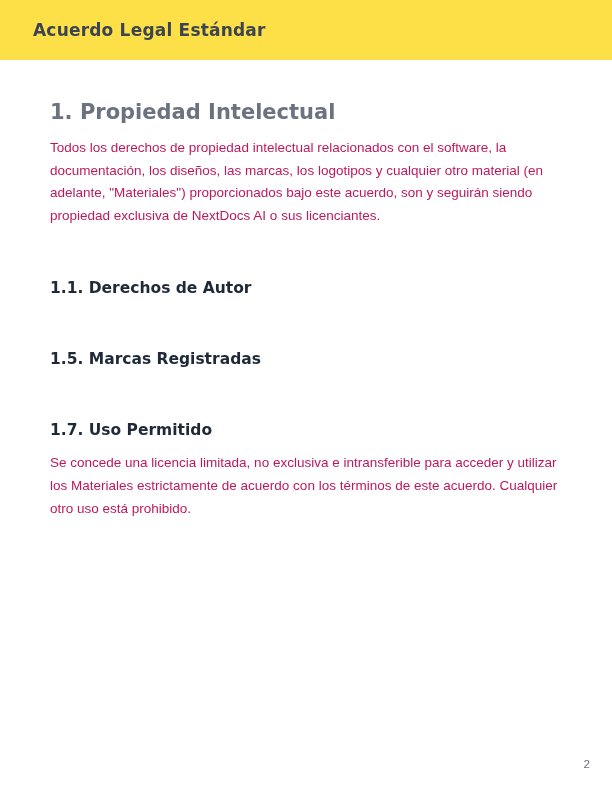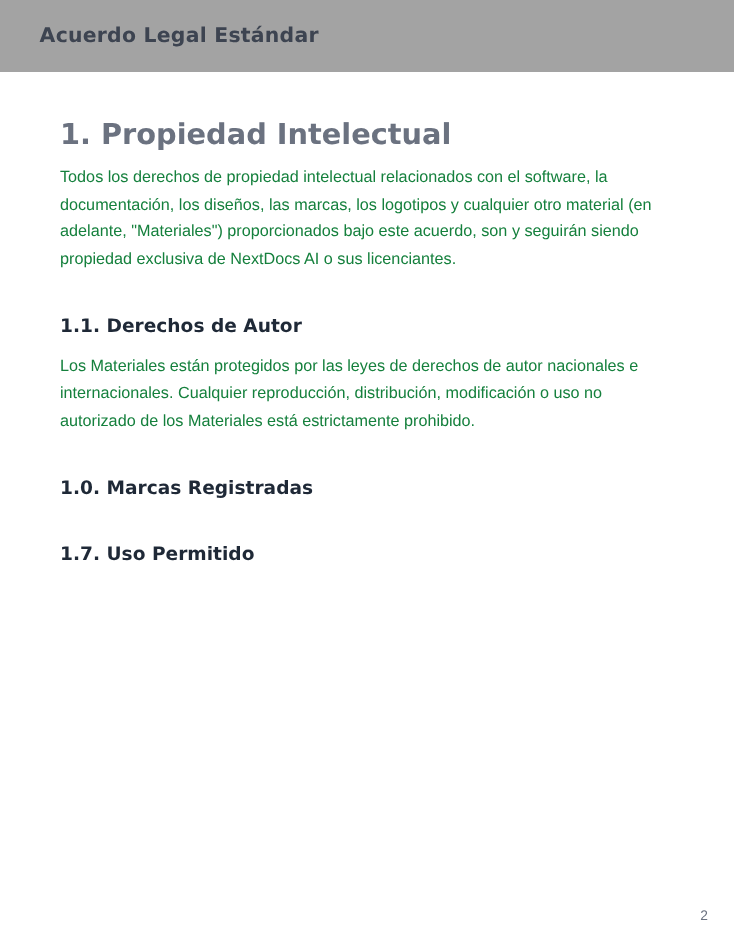--- a/index.html
+++ b/index.html
@@ -9,57 +9,57 @@
     font-family: "Liberation Sans", sans-serif;
     overflow: hidden;
   }
   .page {
     position: relative;
     width: 612px; height: 792px;
     background: #ffffff;
   }
   .header-bar {
     height: 60px;
-    background: #a3a3a3;
+    background: #fde047;
     display: flex;
     align-items: center;
     padding: 0 33px;
   }
   .header-title {
     font-family: "DejaVu Sans", sans-serif;
     font-weight: 700;
     font-size: 17px;
     color: #3d4451;
     letter-spacing: 0.2px;
   }
   .content {
     padding: 39px 51px 0 50px;
   }
   .doc-title {
     font-family: "DejaVu Sans", sans-serif;
     font-weight: 700;
-    font-size: 24px;
+    font-size: 21px;
     line-height: 26px;
     color: #6b7280;
     margin: 0 0 12px 0;
   }
   .body-text {
     font-family: "Liberation Sans", sans-serif;
     font-size: 13.5px;
     line-height: 22.6px;
-    color: #15803d;
+    color: #be185d;
     margin: 0;
   }
   .section-heading {
     font-family: "DejaVu Sans", sans-serif;
     font-weight: 700;
     font-size: 15.5px;
     line-height: 20px;
     color: #1f2937;
-    margin: 35px 0 12px 0;
+    margin: 51px 0 12px 0;
   }
   .page-number {
     position: absolute;
     right: 22px;
     top: 758px;
     font-family: "Liberation Sans", sans-serif;
     font-size: 11.5px;
     color: #6b7280;
   }
 </style>
@@ -72,23 +72,23 @@
     <span class="header-title">Acuerdo Legal Estándar</span>
   </div>
 
   <div class="content">
 
     <h1 class="doc-title">1. Propiedad Intelectual</h1>
 
     <p class="body-text">Todos los derechos de propiedad intelectual relacionados con el software, la documentación, los diseños, las marcas, los logotipos y cualquier otro material (en adelante, "Materiales") proporcionados bajo este acuerdo, son y seguirán siendo propiedad exclusiva de NextDocs AI o sus licenciantes.</p>
 
     <h2 class="section-heading">1.1. Derechos de Autor</h2>
-    <p class="body-text">Los Materiales están protegidos por las leyes de derechos de autor nacionales e internacionales. Cualquier reproducción, distribución, modificación o uso no autorizado de los Materiales está estrictamente prohibido.</p>
 
-    <h2 class="section-heading">1.0. Marcas Registradas</h2>
+    <h2 class="section-heading">1.5. Marcas Registradas</h2>
 
     <h2 class="section-heading">1.7. Uso Permitido</h2>
+    <p class="body-text">Se concede una licencia limitada, no exclusiva e intransferible para acceder y utilizar los Materiales estrictamente de acuerdo con los términos de este acuerdo. Cualquier otro uso está prohibido.</p>
 
   </div>
 
   <div class="page-number">2</div>
 
 </div>
 
 </body></html>

